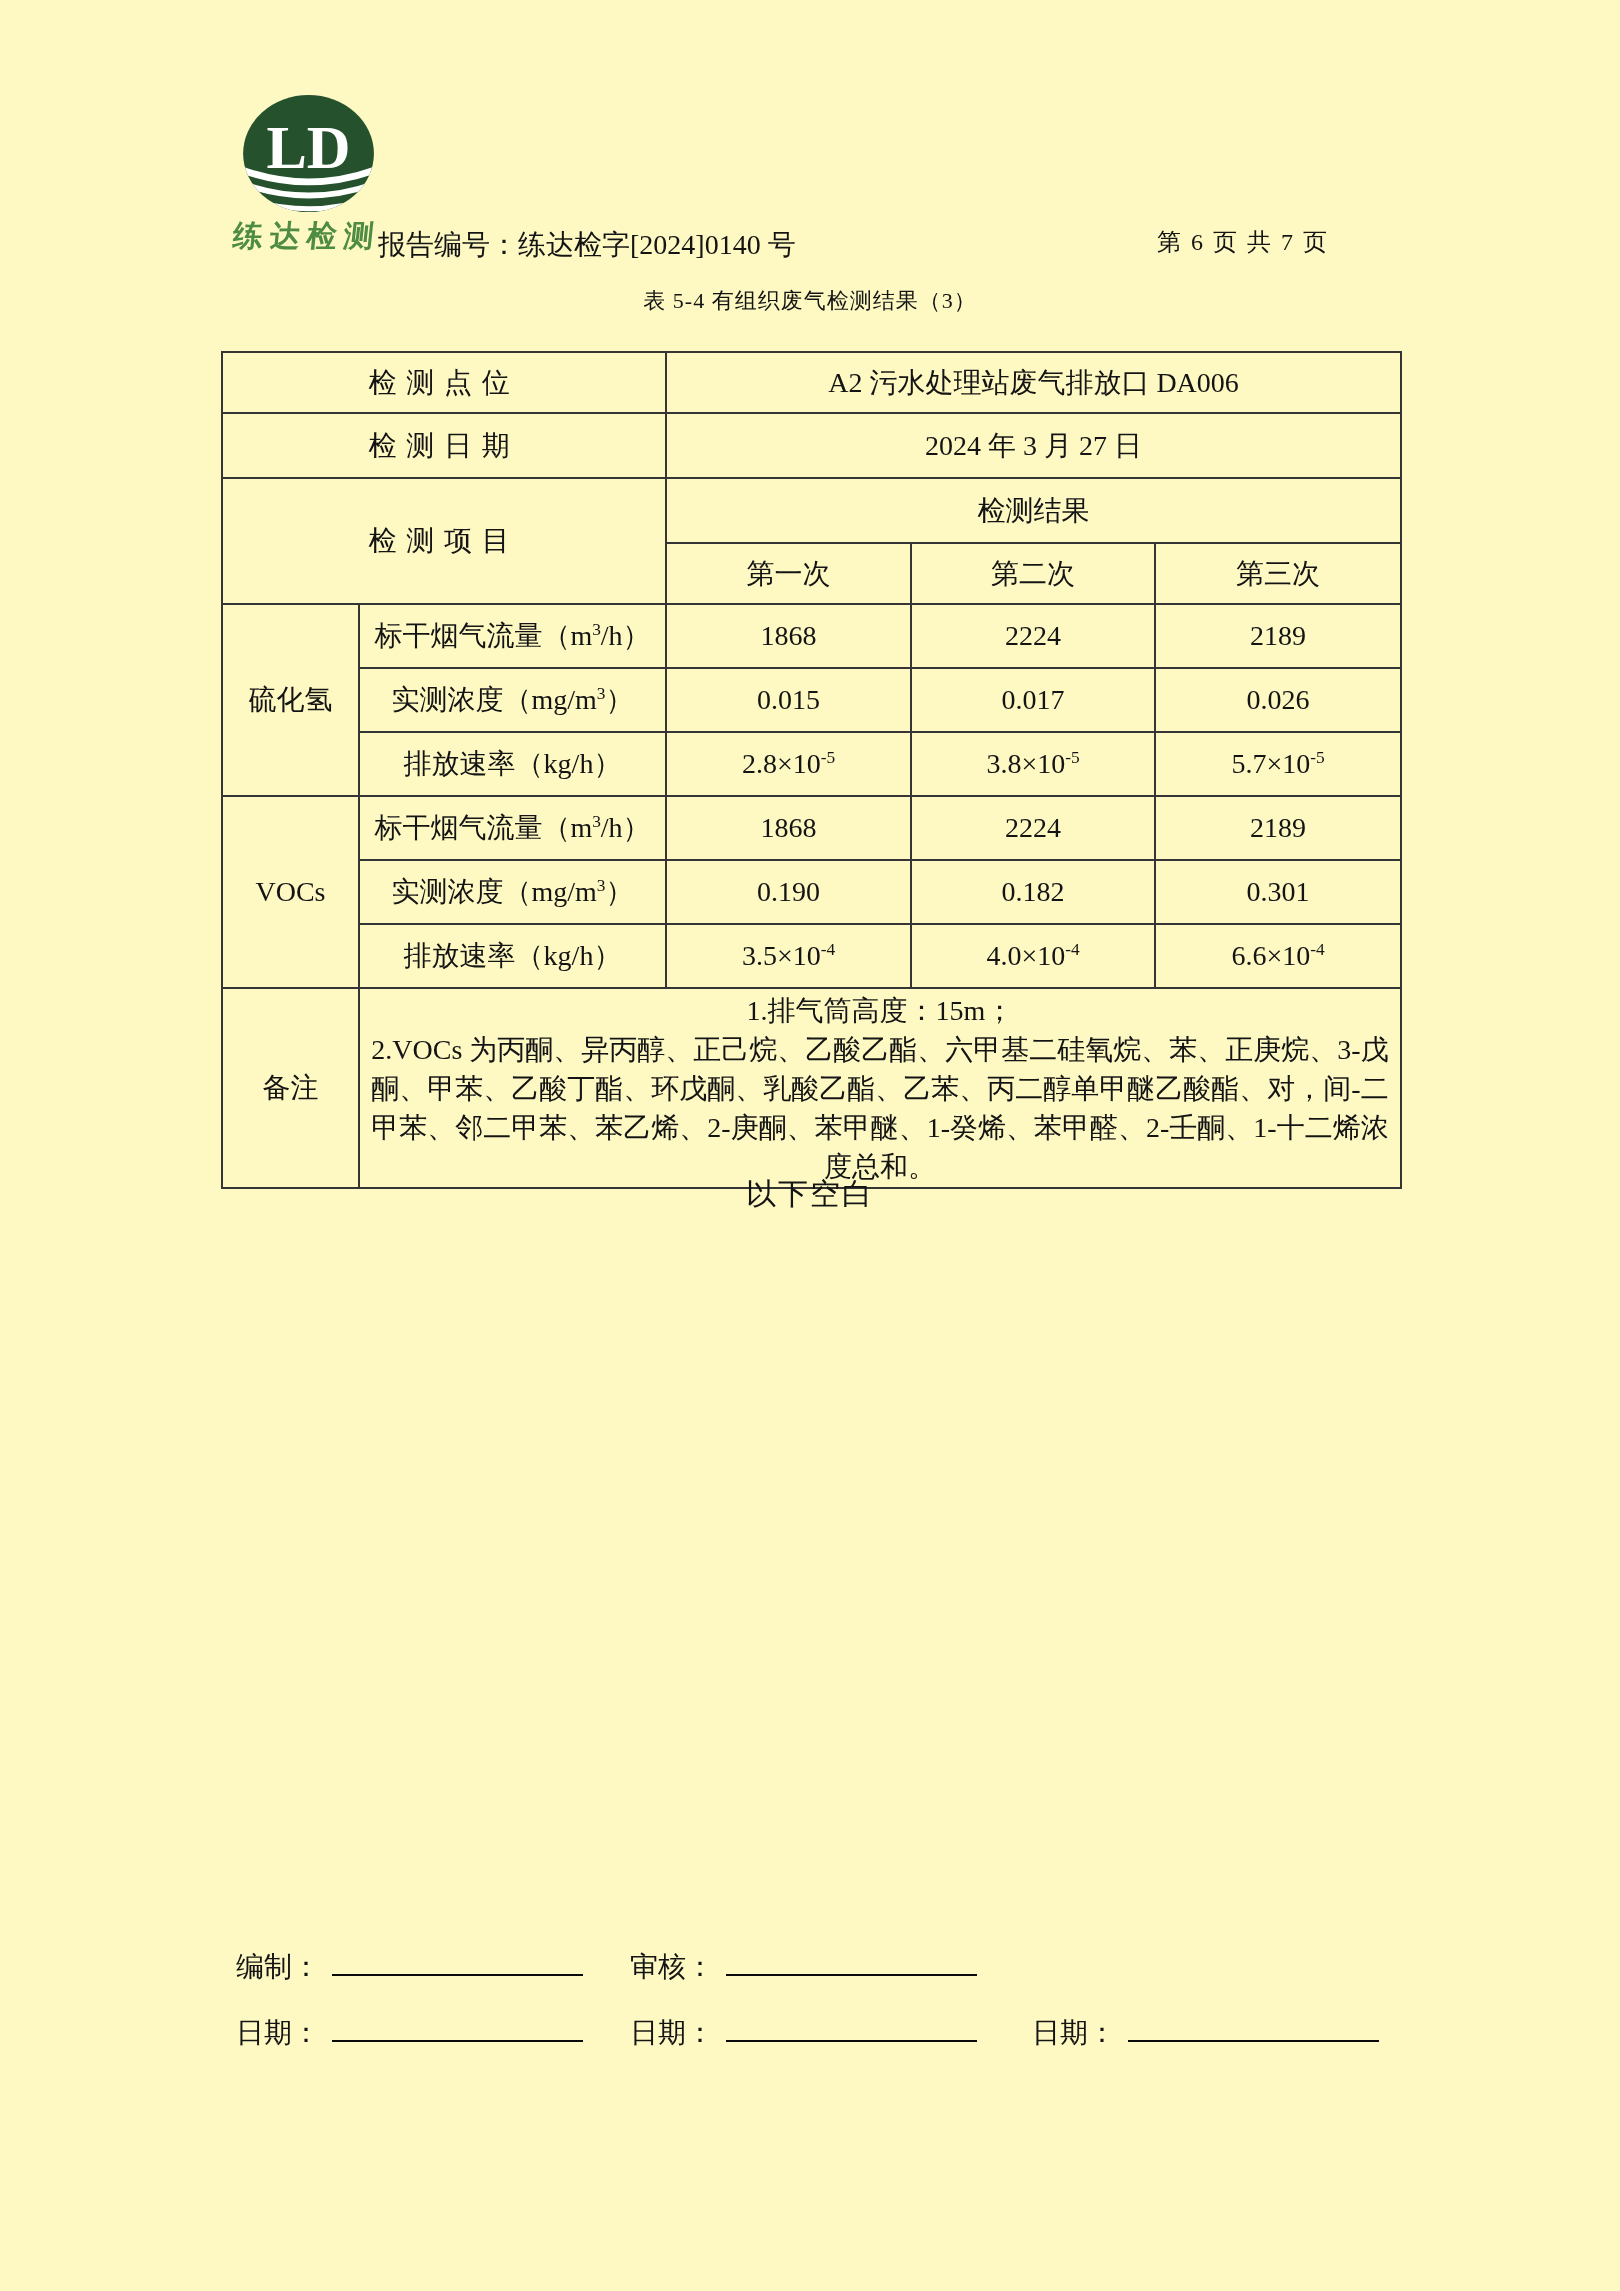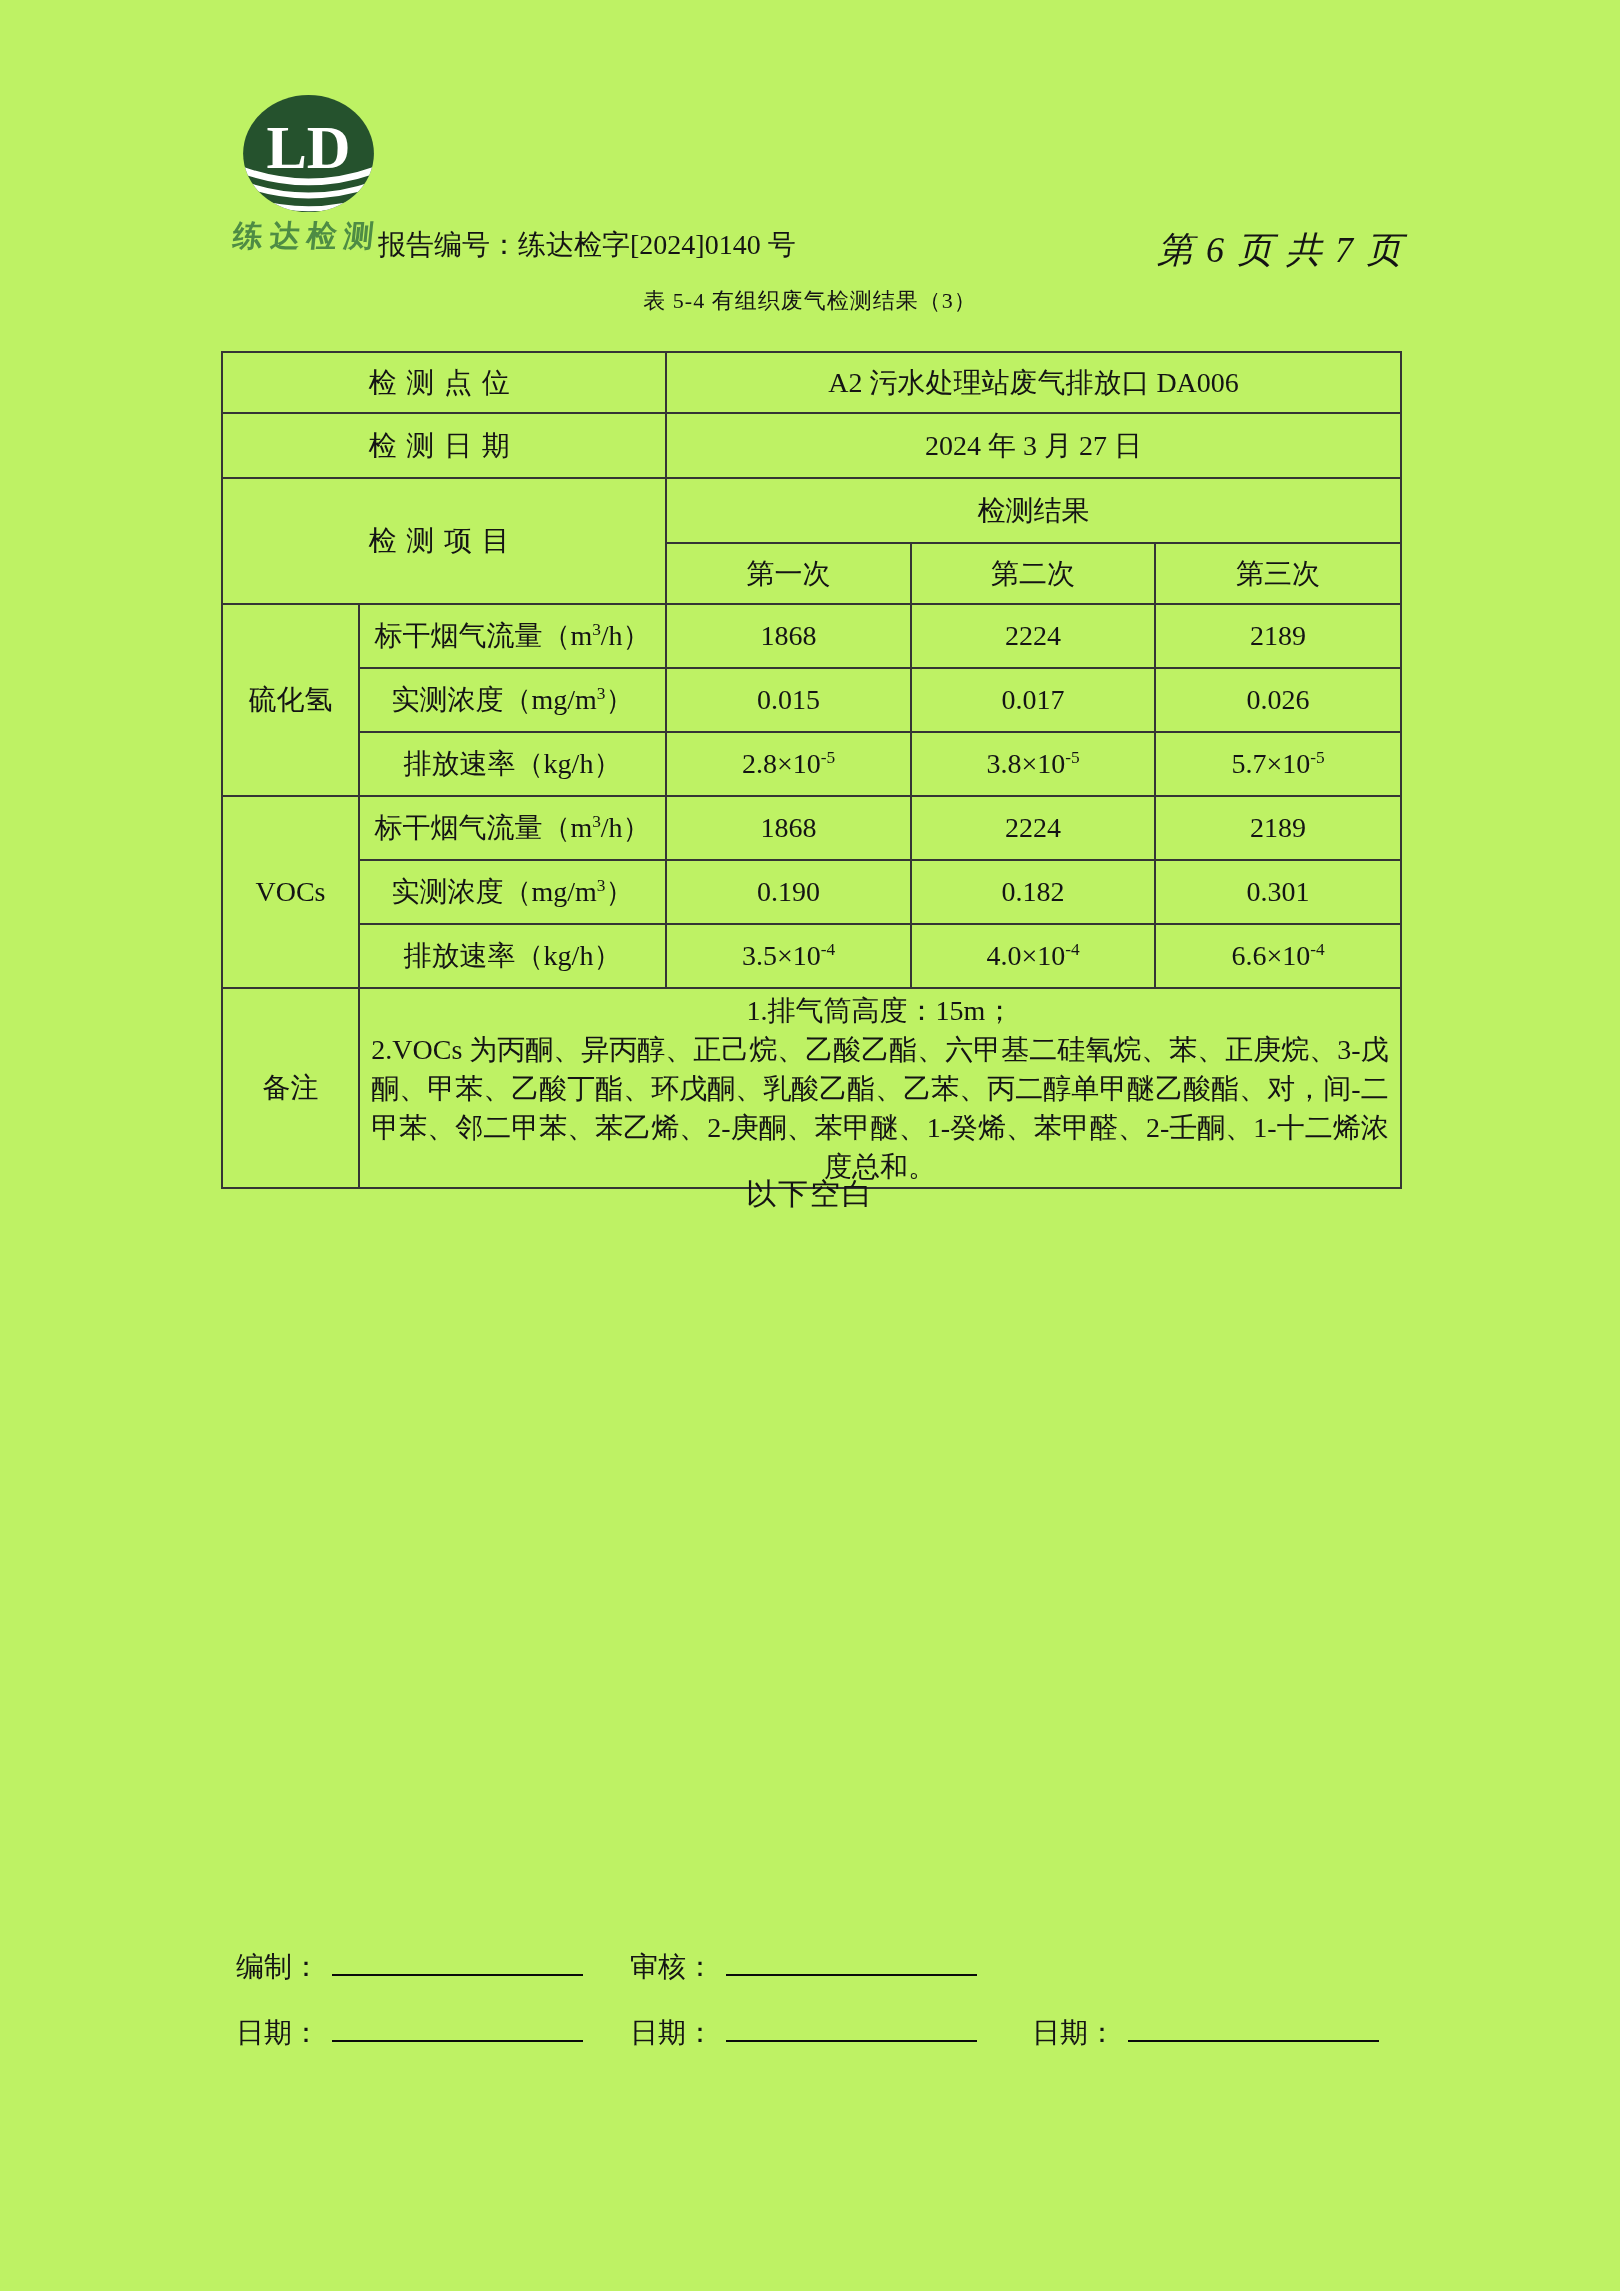--- a/index.html
+++ b/index.html
@@ -1,34 +1,34 @@
 <!DOCTYPE html>
 <html><head>
 <meta charset="utf-8">
 <style>
   html,body{margin:0;padding:0;background:#888;}
   .page{
     position:relative;
     width:1620px;height:2292px;
     margin:0 auto;
-    background:#bef264;
+    background:#fef9c3;
     font-family:"Liberation Serif","DejaVu Serif",serif;
     color:#141414;
     overflow:hidden;
   }
   
   .logo{position:absolute;left:241px;top:94px;width:137px;}
   .logo svg{display:block;}
   .logo-name{
     position:absolute;left:233px;top:216px;width:157px;
     font-size:30px;font-weight:bold;color:#4e8c44;
     letter-spacing:6.9px;transform:skewX(-6deg);white-space:nowrap;
   }
   .report-no{position:absolute;left:378px;top:226px;font-size:28px;white-space:nowrap;}
-  .page-info{position:absolute;left:1157px;top:226px;font-size:36px;white-space:nowrap;letter-spacing:2px;font-style:italic;}
+  .page-info{position:absolute;left:1157px;top:226px;font-size:24px;white-space:nowrap;letter-spacing:2px;}
   
   .title{position:absolute;left:0;top:286px;width:100%;text-align:center;font-size:22px;letter-spacing:1px;}
   
   table.results{
     position:absolute;left:221px;top:351px;width:1179px;
     border-collapse:collapse;table-layout:fixed;
     font-size:28px;
     font-family:Liberation Serif, serif;
   }
   table.results td{

